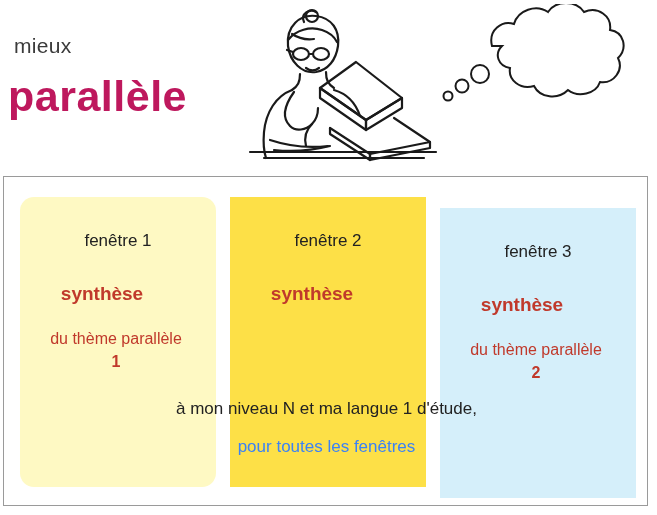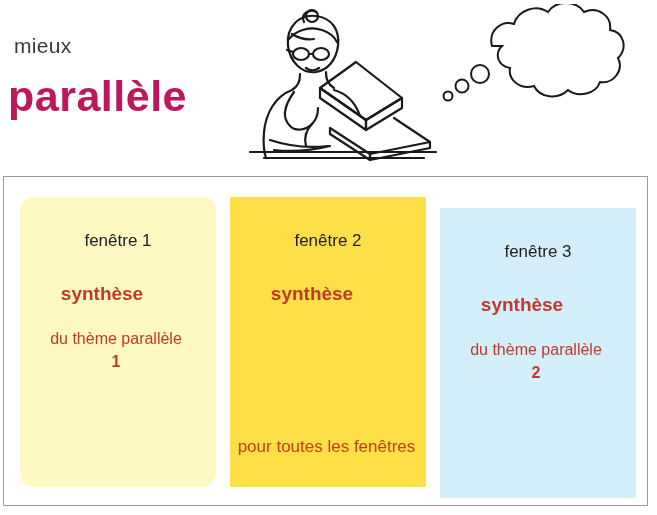--- a/index.html
+++ b/index.html
@@ -136,21 +136,21 @@
     font-size: 17px;
     color: #222;
   }
   .footer-line2 {
     position: absolute;
     left: 0;
     top: 260px;
     width: 645px;
     text-align: center;
     font-size: 17px;
-    color: #c2410c;
+    color: #3b82f6;
   }
 </style>
 </head>
 <body>
 
 <div id="canvas">
 
   <div class="header-mode">mieux</div>
   <div class="header-title">parallèle</div>
 
@@ -234,17 +234,18 @@
 
       <div class="col col3">
         <div class="col-label">fenêtre 3</div>
         <div class="col-synth">synthèse</div>
         <div class="col-sub">
           <span>du thème parallèle</span>
           <span class="num">2</span>
         </div>
       </div>
 
+      <div class="footer-line1">à mon niveau N  et ma langue 1 d'étude,</div>
       <div class="footer-line2">pour toutes les fenêtres</div>
     </div>
   </div>
 
 </div>
 
 </body></html>

